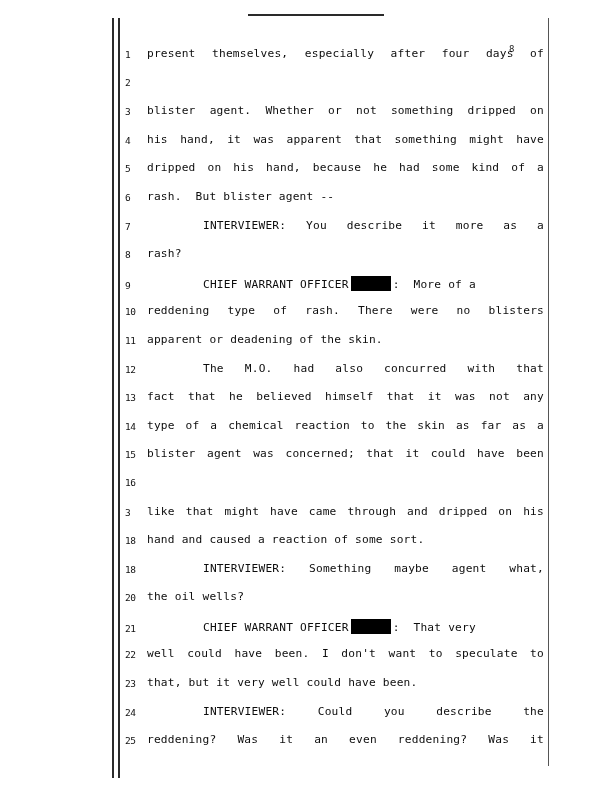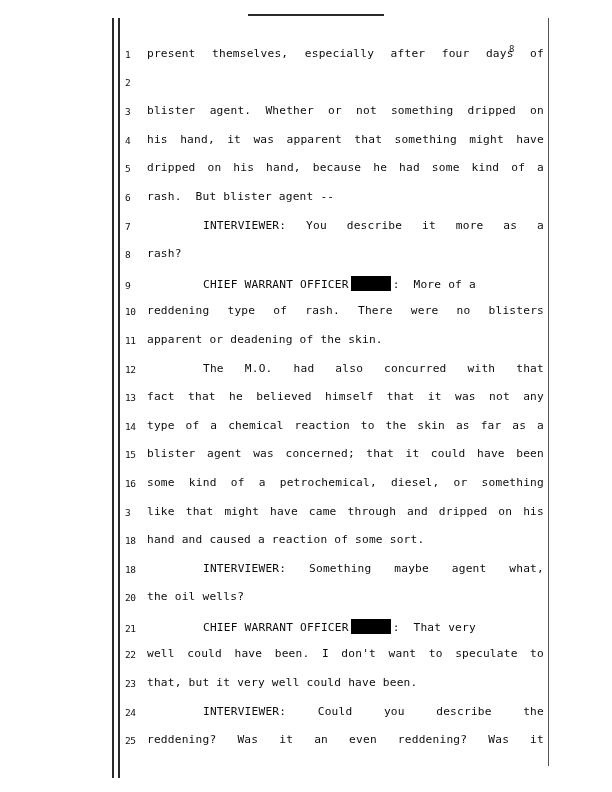--- a/index.html
+++ b/index.html
@@ -182,21 +182,20 @@
     <div class="line">
       <span class="line-no">14</span>
       <span class="line-text justify"><span>type of a chemical reaction to the skin as far as a</span></span>
     </div>
     <div class="line">
       <span class="line-no">15</span>
       <span class="line-text justify"><span>blister agent was concerned; that it could have been</span></span>
     </div>
     <div class="line">
       <span class="line-no">16</span>
-      <span class="line-text justify"><span>some kind of a petrochemical, diesel, or something</span></span>
     </div>
     <div class="line">
       <span class="line-no">3</span>
       <span class="line-text justify"><span>like that might have came through and dripped on his</span></span>
     </div>
     <div class="line">
       <span class="line-no">18</span>
       <span class="line-text"><span>hand and caused a reaction of some sort.</span></span>
     </div>
     <div class="line">

